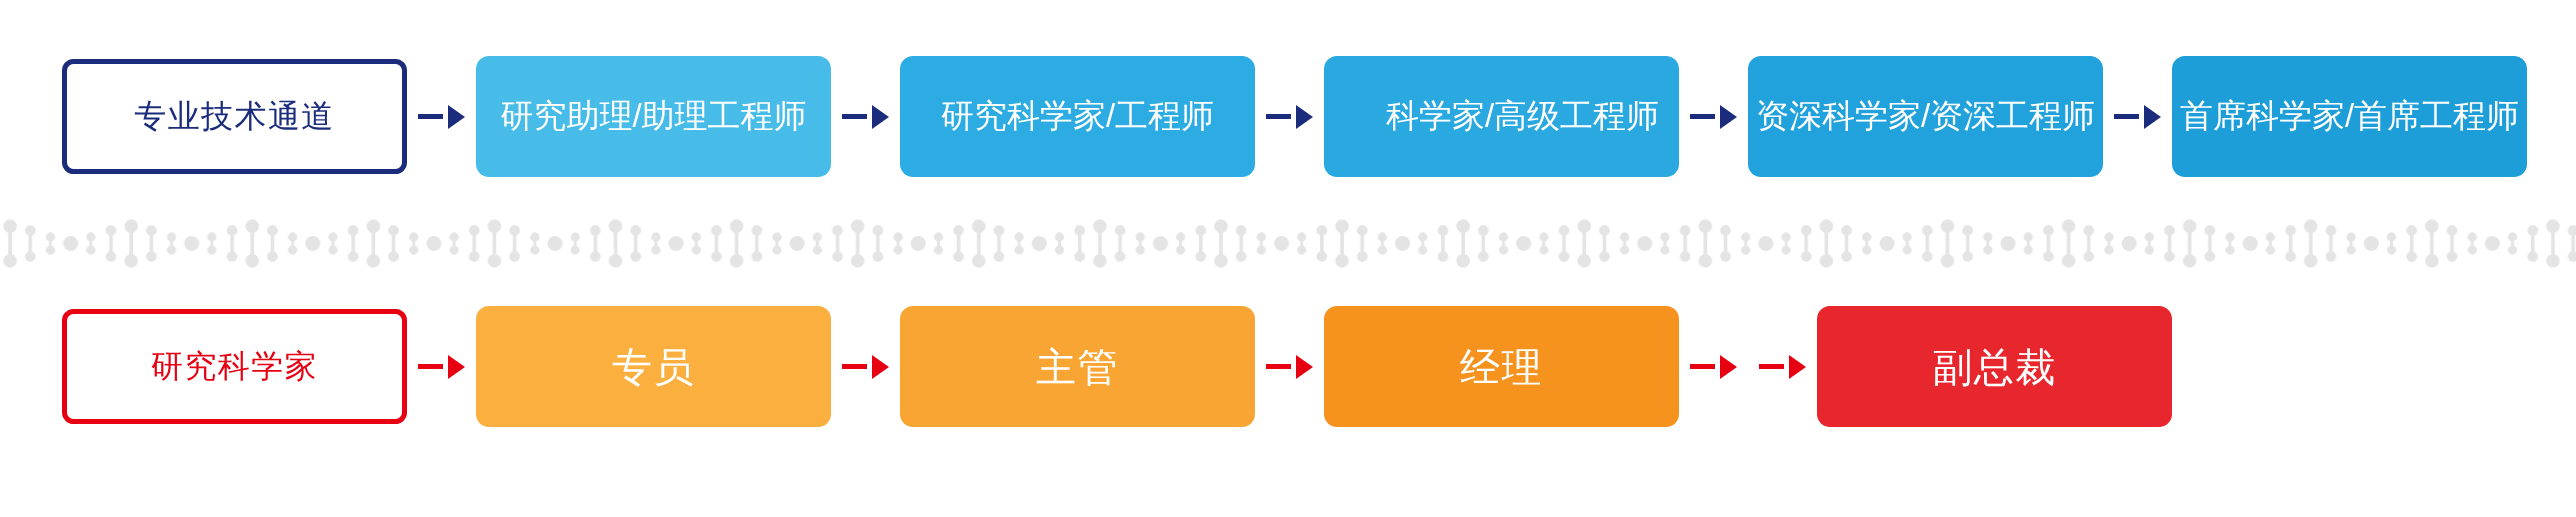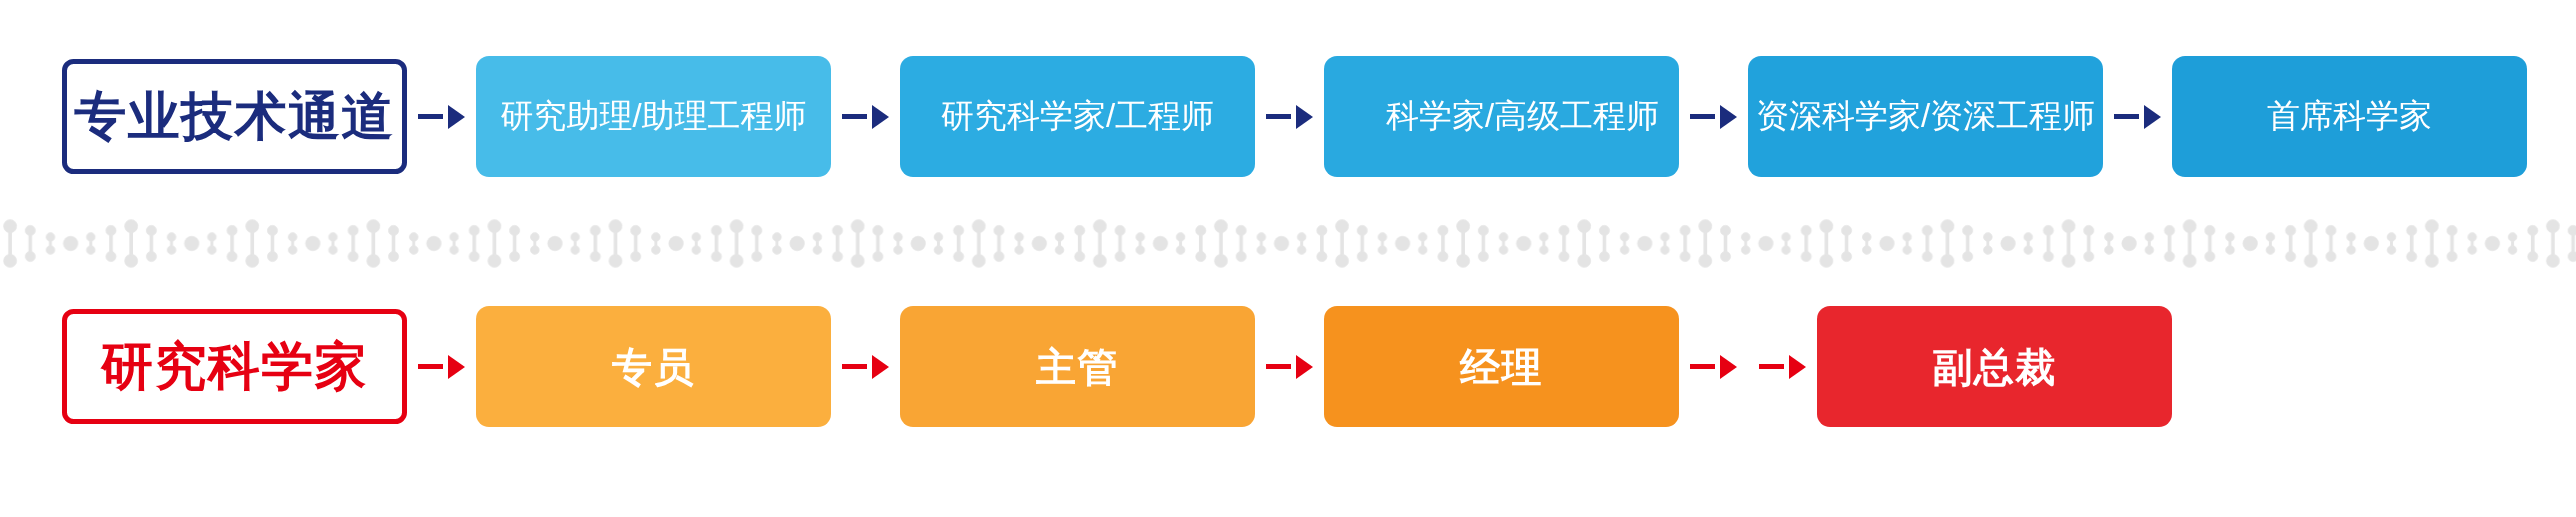--- a/index.html
+++ b/index.html
@@ -23,22 +23,22 @@
     height: 115px;
     border: 5px solid currentColor;
     border-radius: 11.5px;
     background: #ffffff;
     display: flex;
     align-items: center;
     justify-content: center;
     flex: 0 0 auto;
   }
   .label-box span {
-    font-size: 52px;
-    font-weight: bold;
+    font-size: 32px;
+    font-weight: normal;
     letter-spacing: 1.4px;
   }
   .arrow {
     width: 69px;
     flex: 0 0 auto;
     display: flex;
     align-items: center;
     justify-content: center;
   }
   .arrow-tail {
@@ -75,21 +75,21 @@
     display: block;
   }
   .stage .l2 {
     font-size: 33px;
     font-weight: 500;
     line-height: 1.35;
     display: block;
   }
   .row-mgmt .stage .l1 {
     font-size: 40px;
-    font-weight: bold;
+    font-weight: normal;
     letter-spacing: 1.4px;
   }
   .dna-band {
     margin-top: 36px;
     height: 61px;
     width: 2576px;
   }
 </style>
 </head>
 <body>
@@ -143,20 +143,21 @@
     <span class="l2">/资深工程师</span>
   </div>
 
   <span class="arrow">
     <span class="arrow-tail"></span>
     <span class="arrow-head"></span>
   </span>
 
   <div class="stage" style="background-color: rgb(30, 158, 217);">
     <span class="l1">首席科学家</span>
+    <span class="l2">/首席工程师</span>
   </div>
 
 </div>
 
 
 <svg class="dna-band" width="2576" height="61" aria-hidden="true" viewBox="0 0 3574 84">
   <defs>
     <pattern id="dnaPat" x="0" y="0" width="168" height="84" patternUnits="userSpaceOnUse">
       <g fill="#E4E4E4" stroke="#E4E4E4">
         <line x1="14" y1="20" x2="14" y2="64" stroke-width="5"></line>

